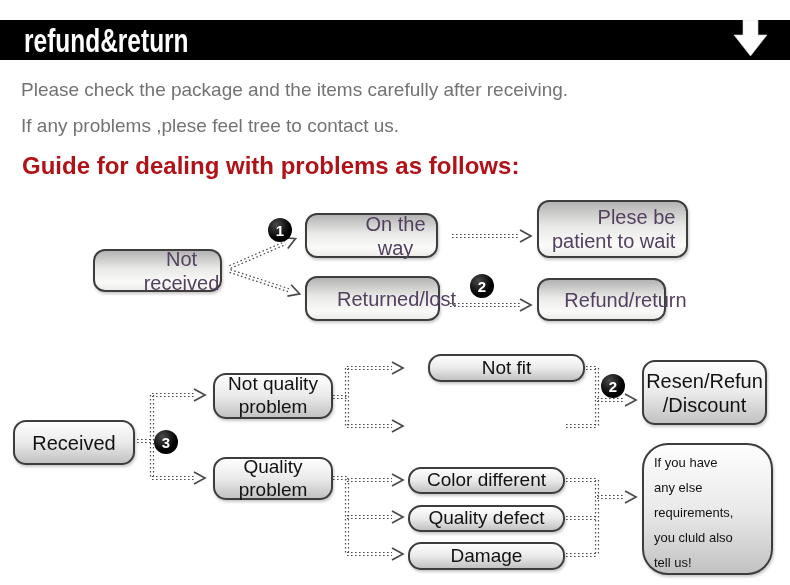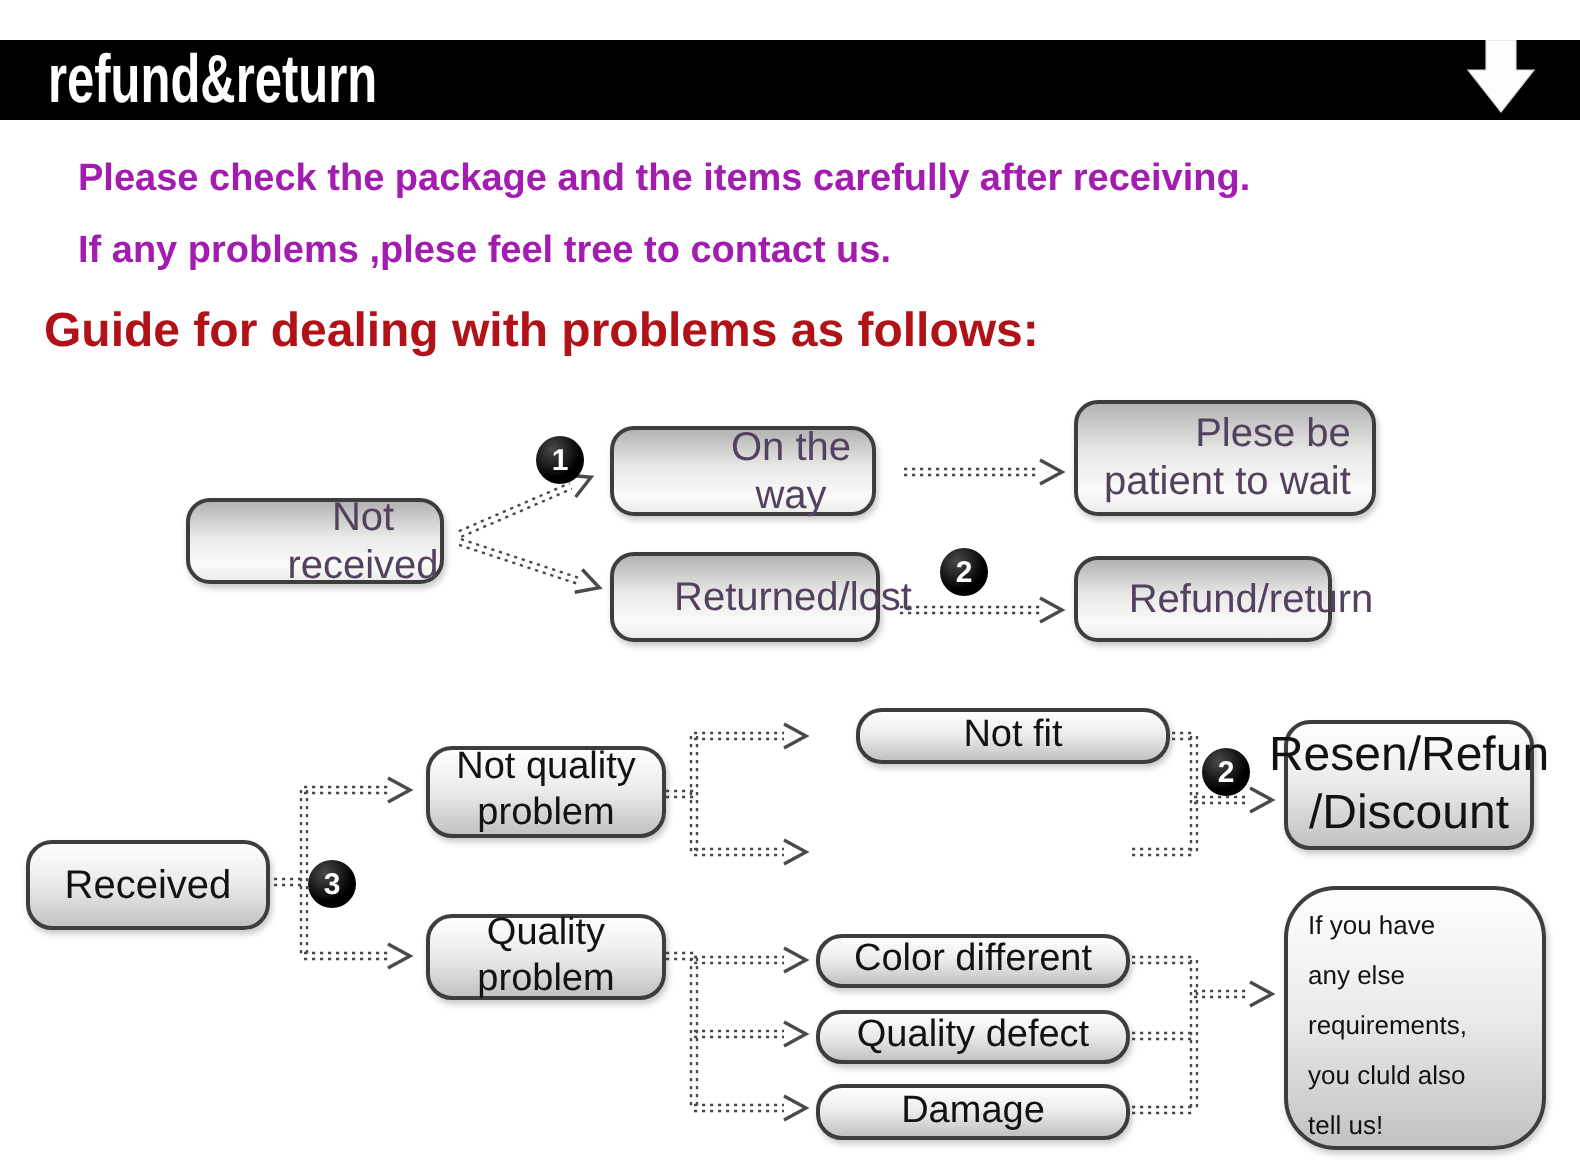--- a/index.html
+++ b/index.html
@@ -4,21 +4,21 @@
 <style>
   html,body{margin:0;padding:0;background:#fff;}
   .page{position:relative;width:790px;height:585px;background:#fff;overflow:hidden;
         font-family:"Liberation Sans","DejaVu Sans",sans-serif;margin-top:20px;}
 
   .header{position:absolute;left:0;top:0;width:790px;height:40px;background:var(--header-bg,#000);}
   .header-title{position:absolute;left:24px;top:0;line-height:41px;font-size:34px;font-weight:bold;
         color:#fff;transform:scaleX(.72);transform-origin:0 50%;white-space:nowrap;}
   .hdr-arrow{position:absolute;left:733px;top:0;}
 
-  .intro{position:absolute;left:39px;font-size:19px;color:#a21caf;white-space:nowrap;font-weight:bold;}
+  .intro{position:absolute;left:21px;font-size:19px;color:#737373;white-space:nowrap;}
   .intro1{top:59px;} .intro2{top:95px;}
   .guide{position:absolute;left:22px;top:132px;font-size:24px;font-weight:bold;
         color:var(--heading-red,#b01218);white-space:nowrap;}
 
   svg.conn{position:absolute;left:0;top:0;z-index:1;}
   .dash{stroke:#4a4a4a;stroke-width:1.2;stroke-dasharray:1.6 2.4;fill:none;}
   .head{fill:#fff;stroke:#4a4a4a;stroke-width:1.7;stroke-linejoin:miter;}
 
   .node{position:absolute;box-sizing:border-box;display:flex;align-items:center;justify-content:center;
         white-space:pre-line;text-align:center;border:2px solid #3d3d3d;line-height:1.2;
@@ -131,21 +131,21 @@
   <div class="badge" style="left:154px;top:410px">3</div>
   <div class="node box2" style="left:213px;top:353px;width:120px;height:46px">Not quality
 problem</div>
   <div class="node box2" style="left:213px;top:437px;width:120px;height:43px">Quality
 problem</div>
   <div class="node box2" style="left:428px;top:334px;width:157px;height:28px">Not fit</div>
   <div class="node box2" style="left:408px;top:447px;width:157px;height:27px">Color different</div>
   <div class="node box2" style="left:408px;top:485px;width:157px;height:27px">Quality defect</div>
   <div class="node box2" style="left:408px;top:522px;width:157px;height:28px">Damage</div>
   <div class="badge" style="left:601px;top:354px">2</div>
-  <div class="node box2" style="left:642px;top:340px;width:125px;height:65px;font-size:24px">Resen/Refun
+  <div class="node box2" style="left:642px;top:340px;width:125px;height:65px;font-size:20px">Resen/Refun
 /Discount</div>
   <div class="node box2 note" style="left:642px;top:423px;width:131px;height:132px">If you have
 any else
 requirements,
 you cluld also
 tell us!</div>
 
 </div>
 
 </body></html>

